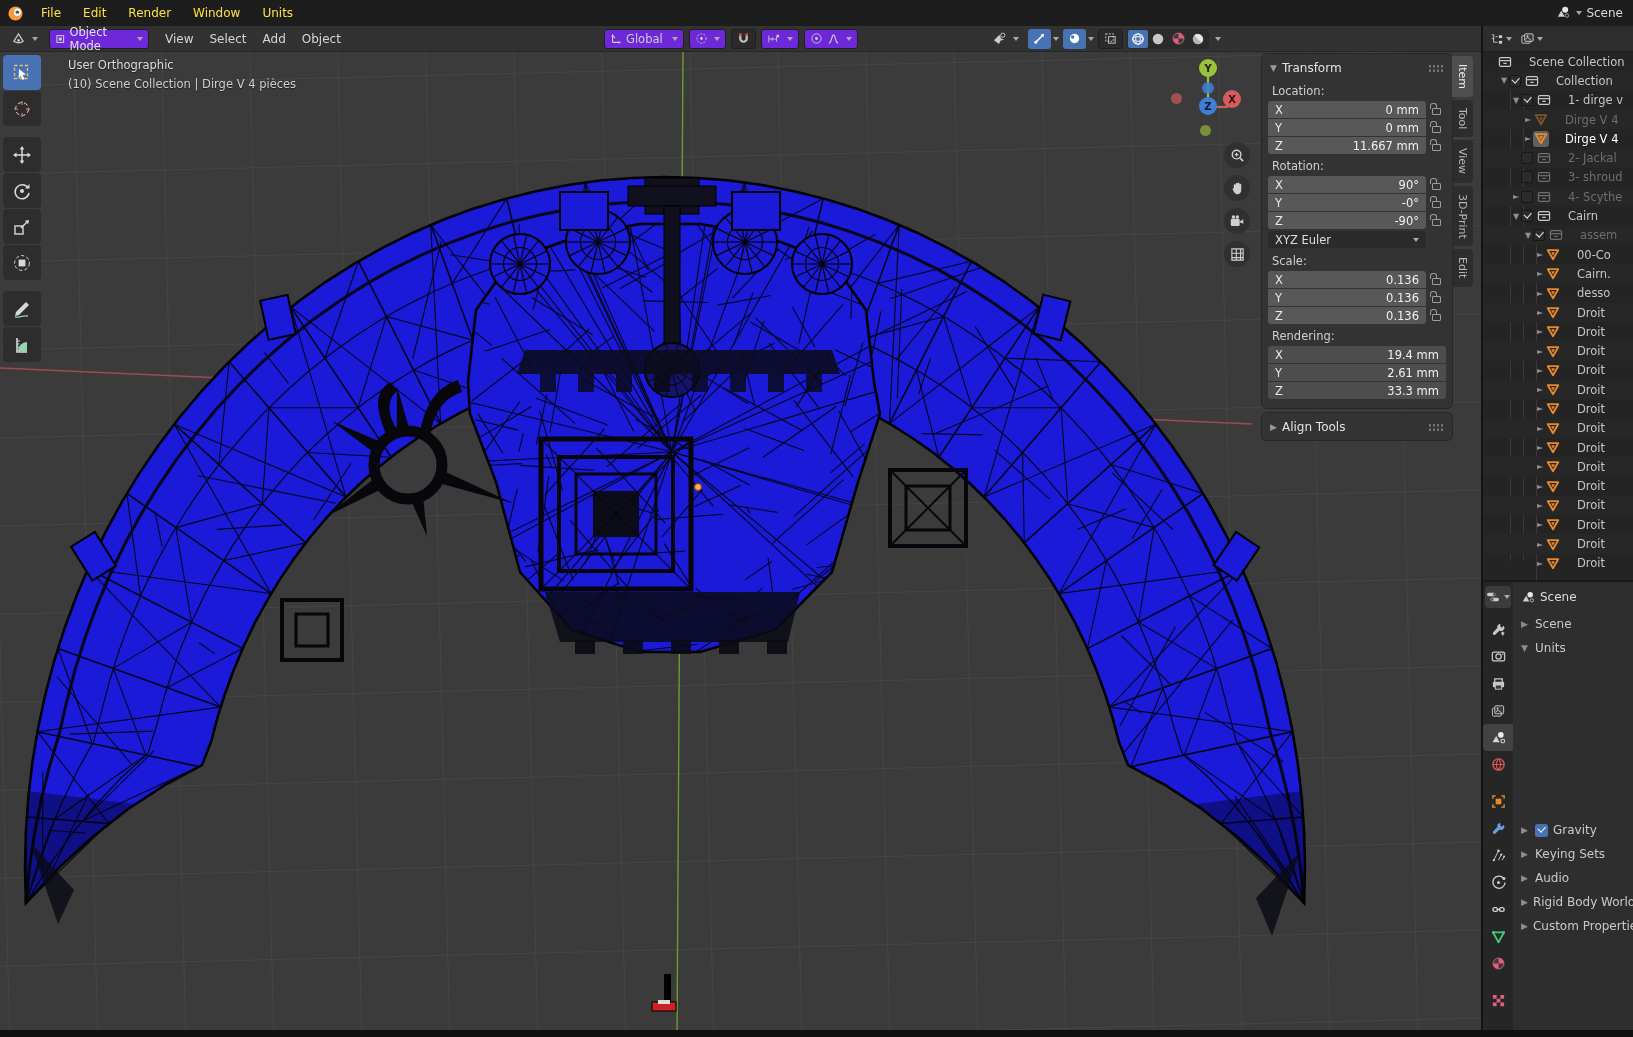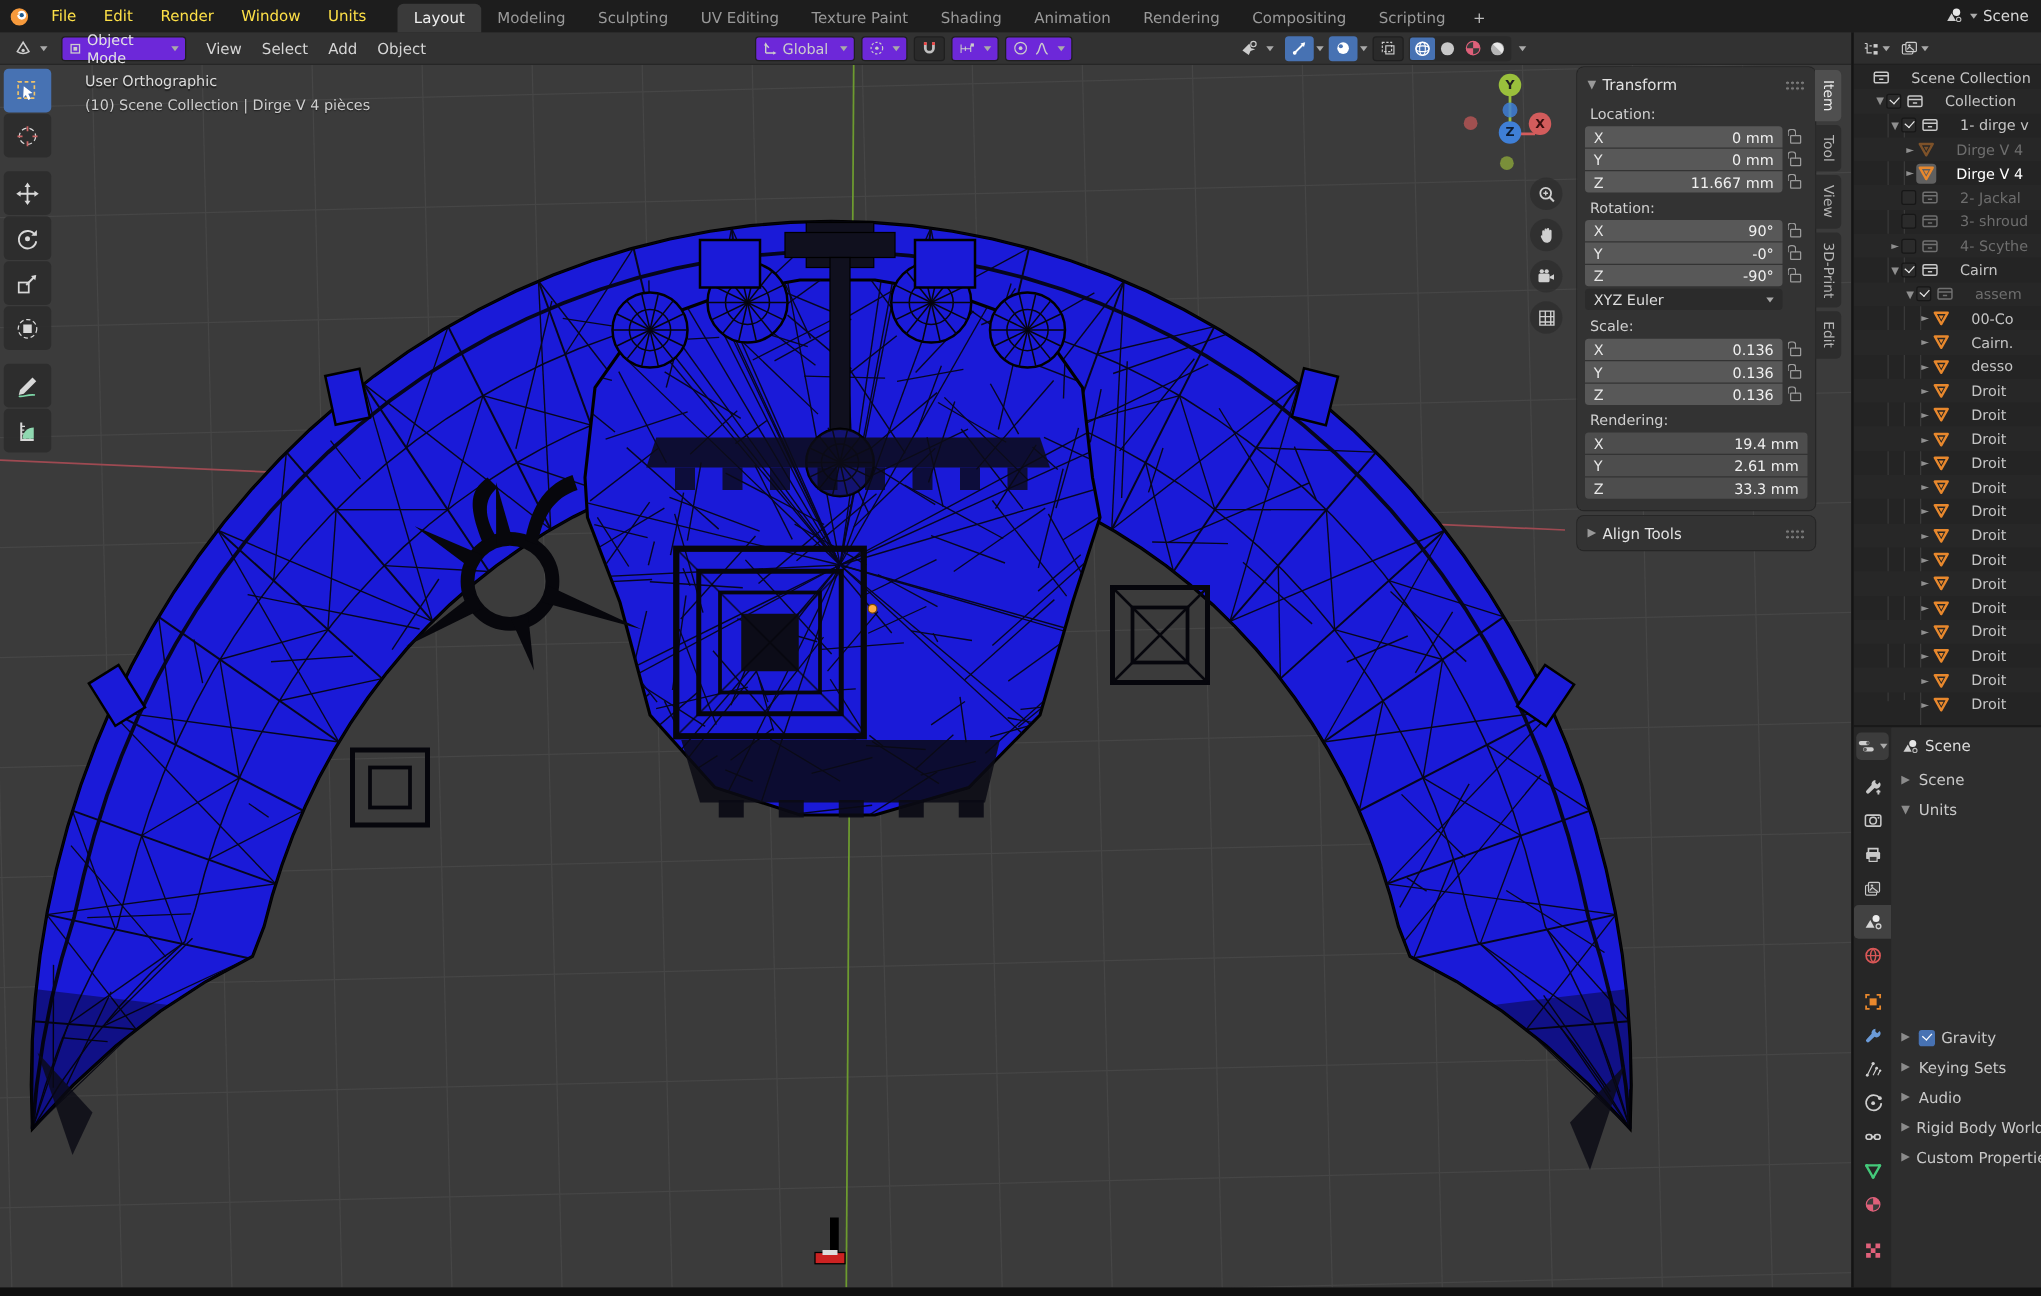--- a/index.html
+++ b/index.html
@@ -111,33 +111,20 @@
           <circle cx="12.2" cy="8.4" r="2" fill="#1d5a8f"></circle>
           <path d="M2 13c2-1 5-5 9-6l-8-1z" fill="#f79a3c"></path>
         </svg>
     </div>
     <div class="menus">
         <div class="menu-item">File</div>
         <div class="menu-item">Edit</div>
         <div class="menu-item">Render</div>
         <div class="menu-item">Window</div>
         <div class="menu-item">Units</div>
-      </div>
-    <div class="wstabs">
-        <div class="wstab active">Layout</div>
-        <div class="wstab">Modeling</div>
-        <div class="wstab">Sculpting</div>
-        <div class="wstab">UV Editing</div>
-        <div class="wstab">Texture Paint</div>
-        <div class="wstab">Shading</div>
-        <div class="wstab">Animation</div>
-        <div class="wstab">Rendering</div>
-        <div class="wstab">Compositing</div>
-        <div class="wstab">Scripting</div>
-        <div class="wstab plus">+</div>
       </div>
     <div class="topbar-right">
       <span class="scene-sel">
         <span><svg width="14" height="14" viewBox="0 0 16 16">
               <circle cx="10.5" cy="5.5" r="3.4" fill="#e6e6e6"></circle>
               <path d="M2 13.5l4-7 4 7z" fill="#cfcfcf"></path>
               <circle cx="12.5" cy="12" r="2" fill="none" stroke="#bbb"></circle>
             </svg></span>
         <span class="caret"></span>
         <span>Scene</span>

